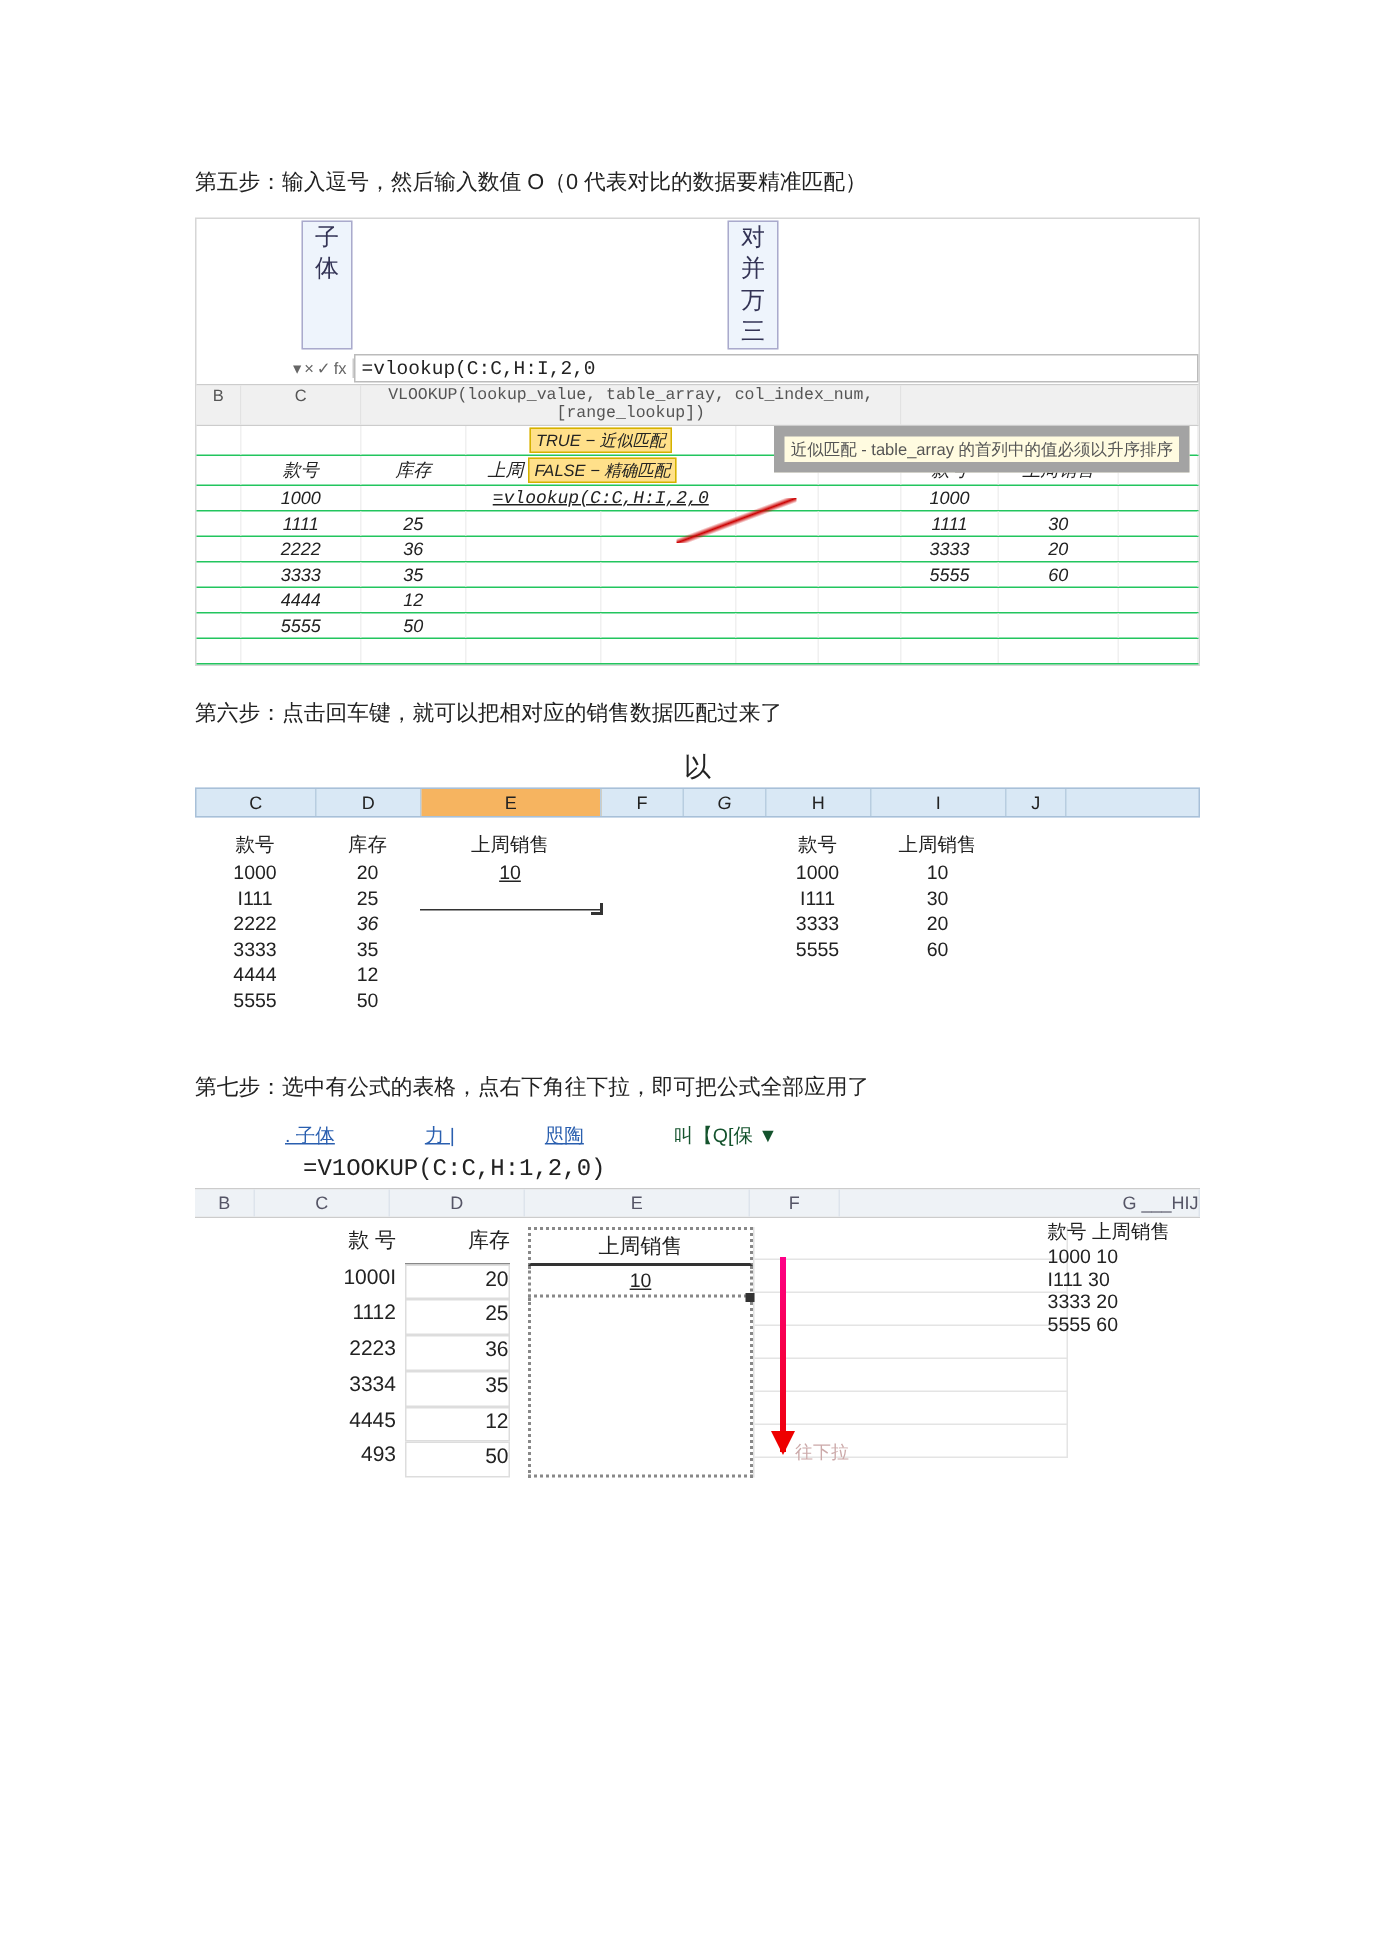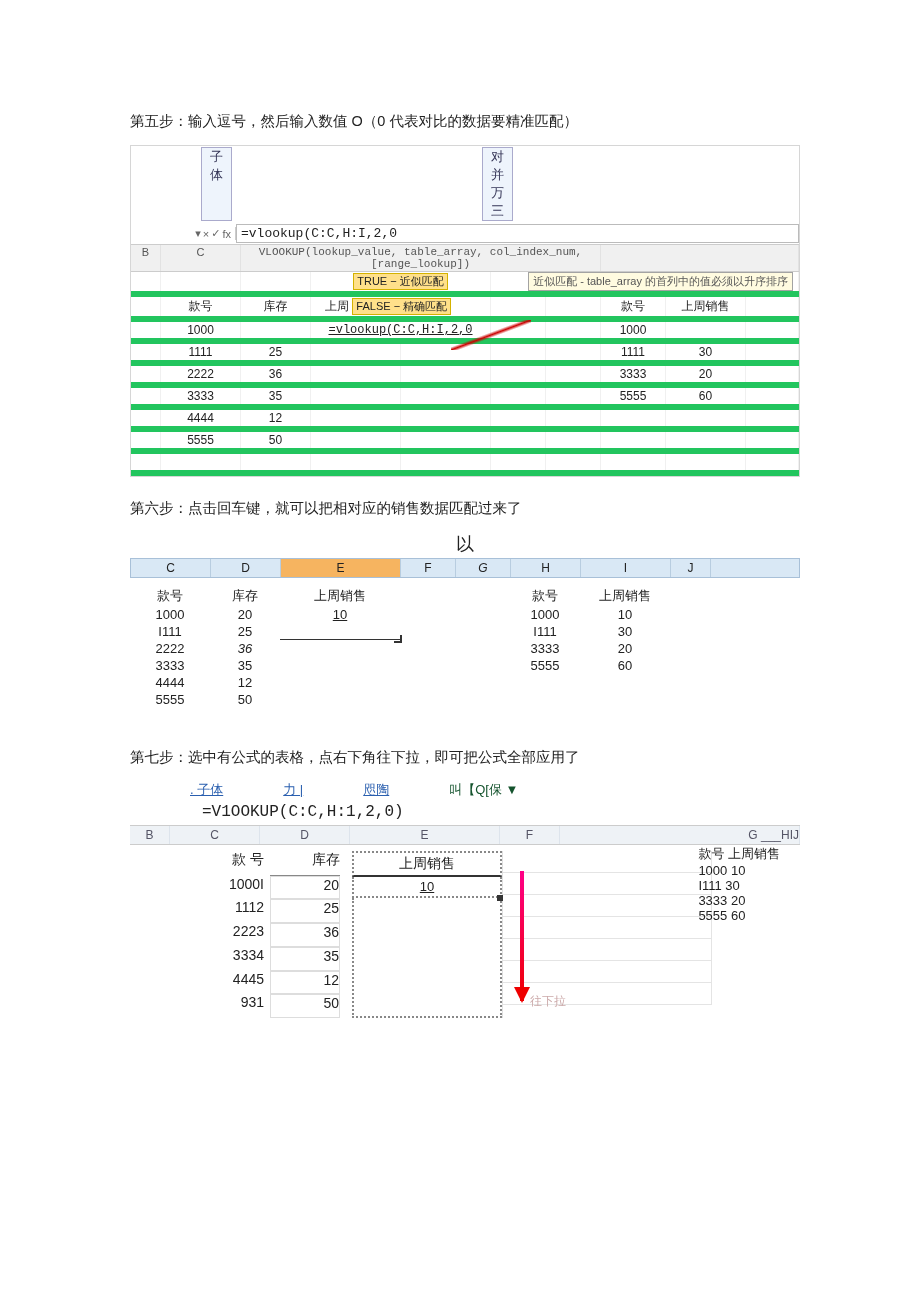--- a/index.html
+++ b/index.html
@@ -6,35 +6,35 @@
   body {
     font-family: "Microsoft YaHei", SimSun, Arial, sans-serif;
     font-size: 13px;
     color: #222;
     background: #fff;
     width: 920px;
     padding: 100px 120px 100px 130px;
   }
   .step-title { font-size: 14.5px; margin: 12px 0 14px; font-weight: normal; }
   .scrshot { border: 1px solid #d6d6d6; background: #fff; margin-bottom: 22px; }
-  .tabbar { display: flex; font-size: 13px; padding: 1px 70px 2px; }
+  .tabbar { display: flex; font-size: 16px; padding: 1px 70px 2px; }
   .tabbar .t { border: 1px solid #aac; color: #335; padding: 0 8px; margin-right: 250px; background: #eef4fc; }
   .formulabar { display: flex; align-items: center; border-bottom: 1px solid #ccc; font-size: 12px; }
   .fb-left { width: 105px; display: flex; align-items: center; gap: 2px; justify-content: flex-end; padding-right: 4px; border-right:1px solid #ccc;}
   .fb-left span { font-size: 11px; color: #666; }
   .fb-input { flex: 1; font-family: "Courier New", monospace; font-size: 13px; padding: 1px 4px; border: 1px solid #bbb; margin:1px 0; background:#fff;}
   .colhdrs { display: grid; grid-template-columns: 30px 80px 70px 90px 90px 55px 55px 65px 80px 1fr; border-bottom: 1px solid #ccc; }
   .colhdrs div { font-size: 11px; color: #555; text-align: center; border-right: 1px solid #e2e2e2; background: #f0f0f0; padding:1px 0;}
   .sheet1-rows { position:relative; }
-  .row1 { display: grid; grid-template-columns: 30px 80px 70px 90px 90px 55px 55px 65px 80px 1fr; border-bottom: 6px solid #22c55e; font-size: 12px; }
+  .row1 { display: grid; grid-template-columns: 30px 80px 70px 90px 90px 55px 55px 65px 80px 1fr; border-bottom: 1px solid #22c55e; font-size: 12px; font-style: italic; }
   .row1 div { text-align: center; padding: 1px 0; border-right: 1px solid #f0f0f0; min-height:16px;}
   .hint-badge { display:inline-block; font-size:11px; padding:0 3px; }
   .hint-true { background:#ffe08a; border:1px solid #d4b200; }
   .hint-false { background:#ffe08a; border:1px solid #d4b200; }
-  .hint-tip { position:absolute; right:6px; top:0; font-size:11px; border:1px solid #a3a3a3; background:#fffbe0; padding:1px 4px; color:#555;}
+  .hint-tip { position:absolute; right:6px; top:0; font-size:11px; border:7px solid #a3a3a3; background:#fffbe0; padding:1px 4px; color:#555;}
   .arrow-red { position:absolute; left:320px; top:48px; width:90px; height:40px; }
   .arrow-red::after{ content:""; position:absolute; left:0; top:0; width:80px; height:30px; background:linear-gradient(to bottom right, transparent 45%, #cc0000 50%, transparent 55%);}
   
   
   .plain-head { text-align:center; font-size:18px; margin-bottom:2px;}
   .plain-colrow { display:grid; grid-template-columns: 80px 70px 120px 55px 55px 70px 90px 40px; background:#d9e8f5; border:1px solid #a8c0d8;}
   .plain-colrow div { text-align:center; font-size:12px; padding:2px 0; border-right:1px solid #b8cde0;}
   .plain-colrow .selE { background:#f6b460; }
   .plain-rows { margin-top:8px;}
   .prow { display:grid; grid-template-columns: 80px 70px 120px 55px 55px 70px 90px 40px; font-size:13px;}
@@ -311,21 +311,21 @@
       <div>1000I</div>
         <div style="border:1px solid #ddd;">20</div>
       <div>1112</div>
         <div style="border:1px solid #ddd;">25</div>
       <div>2223</div>
         <div style="border:1px solid #ddd;">36</div>
       <div>3334</div>
         <div style="border:1px solid #ddd;">35</div>
       <div>4445</div>
         <div style="border:1px solid #ddd;">12</div>
-      <div>931</div>
+      <div>493</div>
         <div style="border:1px solid #ddd;">50</div>
     </div>
     <div class="s7-mid">
       <div class="s7-mid-header">上周销售</div>
       <div class="s7-mid-cell">10</div>
       <div class="s7-mid-empty"></div>
     </div>
     <div class="s7-grid">
       <div class="gr"></div>
         <div class="gr"></div>

